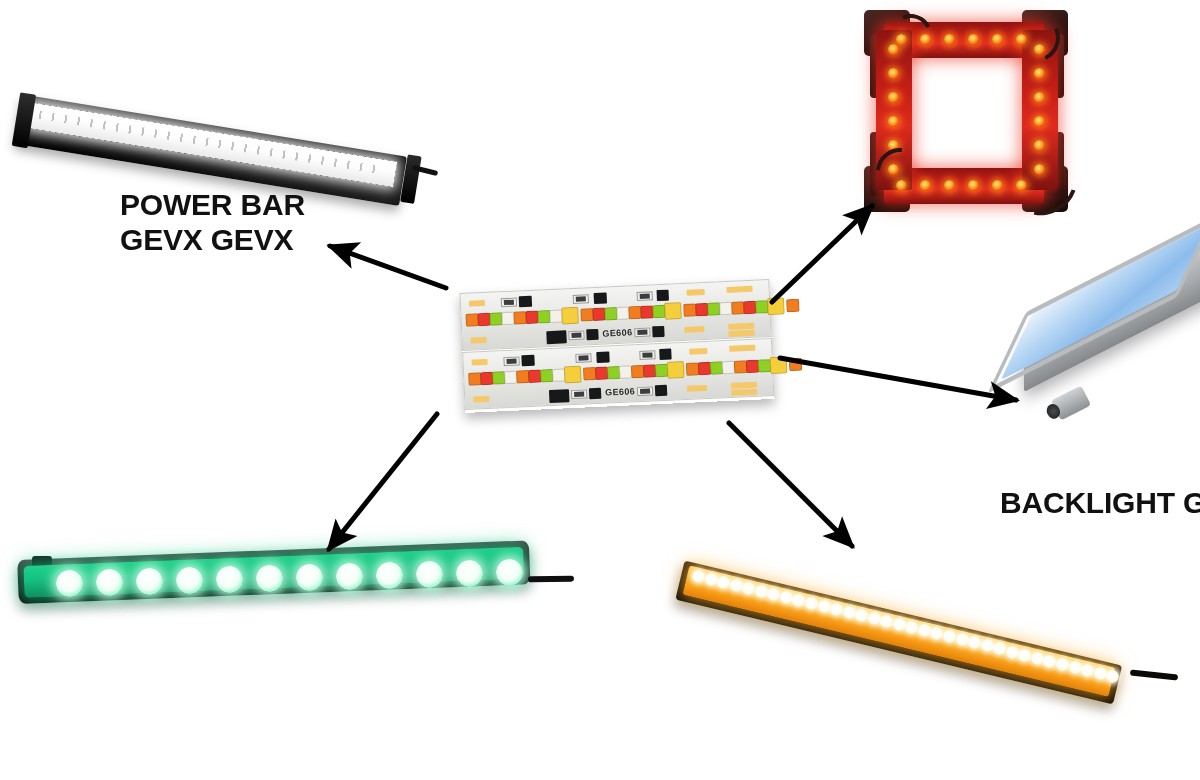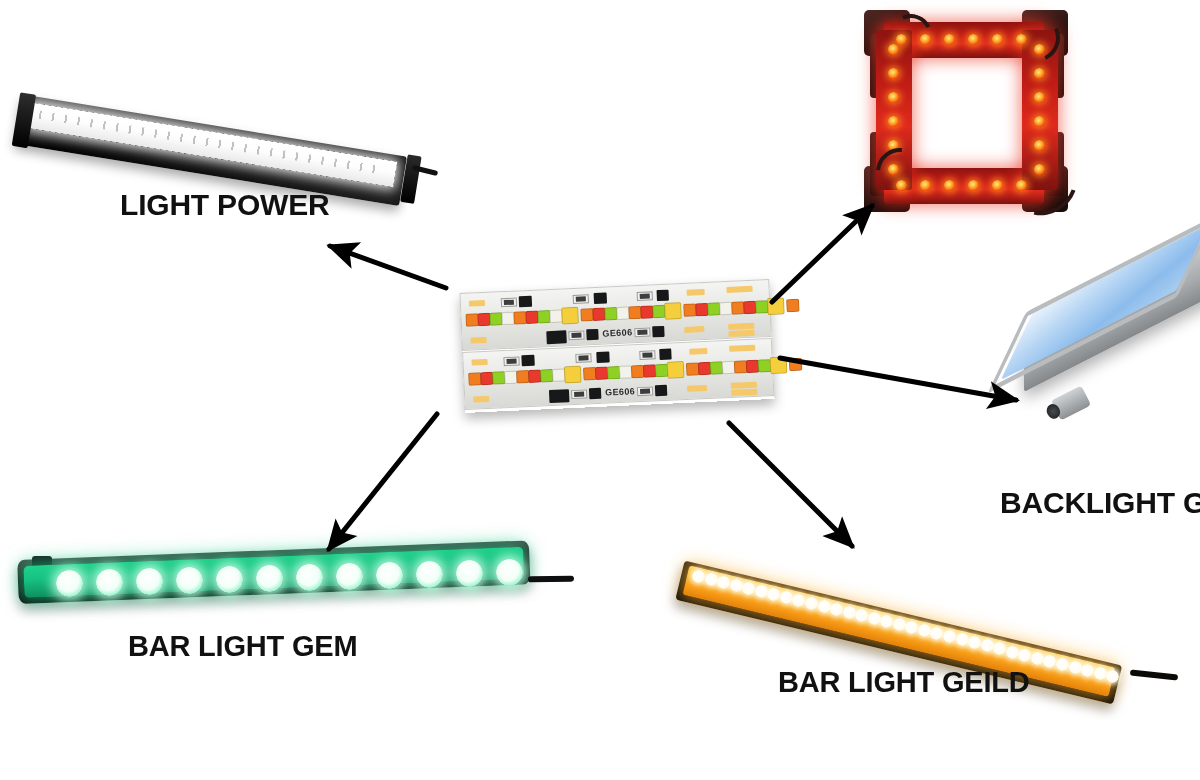--- a/index.html
+++ b/index.html
@@ -481,24 +481,23 @@
     <g id="arrow-group" stroke="#000000" stroke-width="5" fill="none" marker-end="url(#ah)">
         <line x1="446" y1="288" x2="330" y2="246" stroke-linecap="round"></line>
         <line x1="772" y1="302" x2="872" y2="206" stroke-linecap="round"></line>
         <line x1="780" y1="358" x2="1016" y2="400" stroke-linecap="round"></line>
         <line x1="437" y1="414" x2="329" y2="549" stroke-linecap="round"></line>
         <line x1="729" y1="423" x2="852" y2="546" stroke-linecap="round"></line>
       </g>
   </svg>
 
   <div class="label lbl-powerbar">
-    <div>LIGHT POWER</div>
+    <div>POWER BAR</div>
+    <div>GEVX GEVX</div>
   </div>
 
 
 
   <div class="label lbl-backlight">BACKLIGHT G</div>
 
-  <div class="label lbl-gem">BAR LIGHT GEM</div>
-
-  <div class="label lbl-geild">BAR LIGHT GEILD</div>
+
 
 </div>
 
 </body></html>

